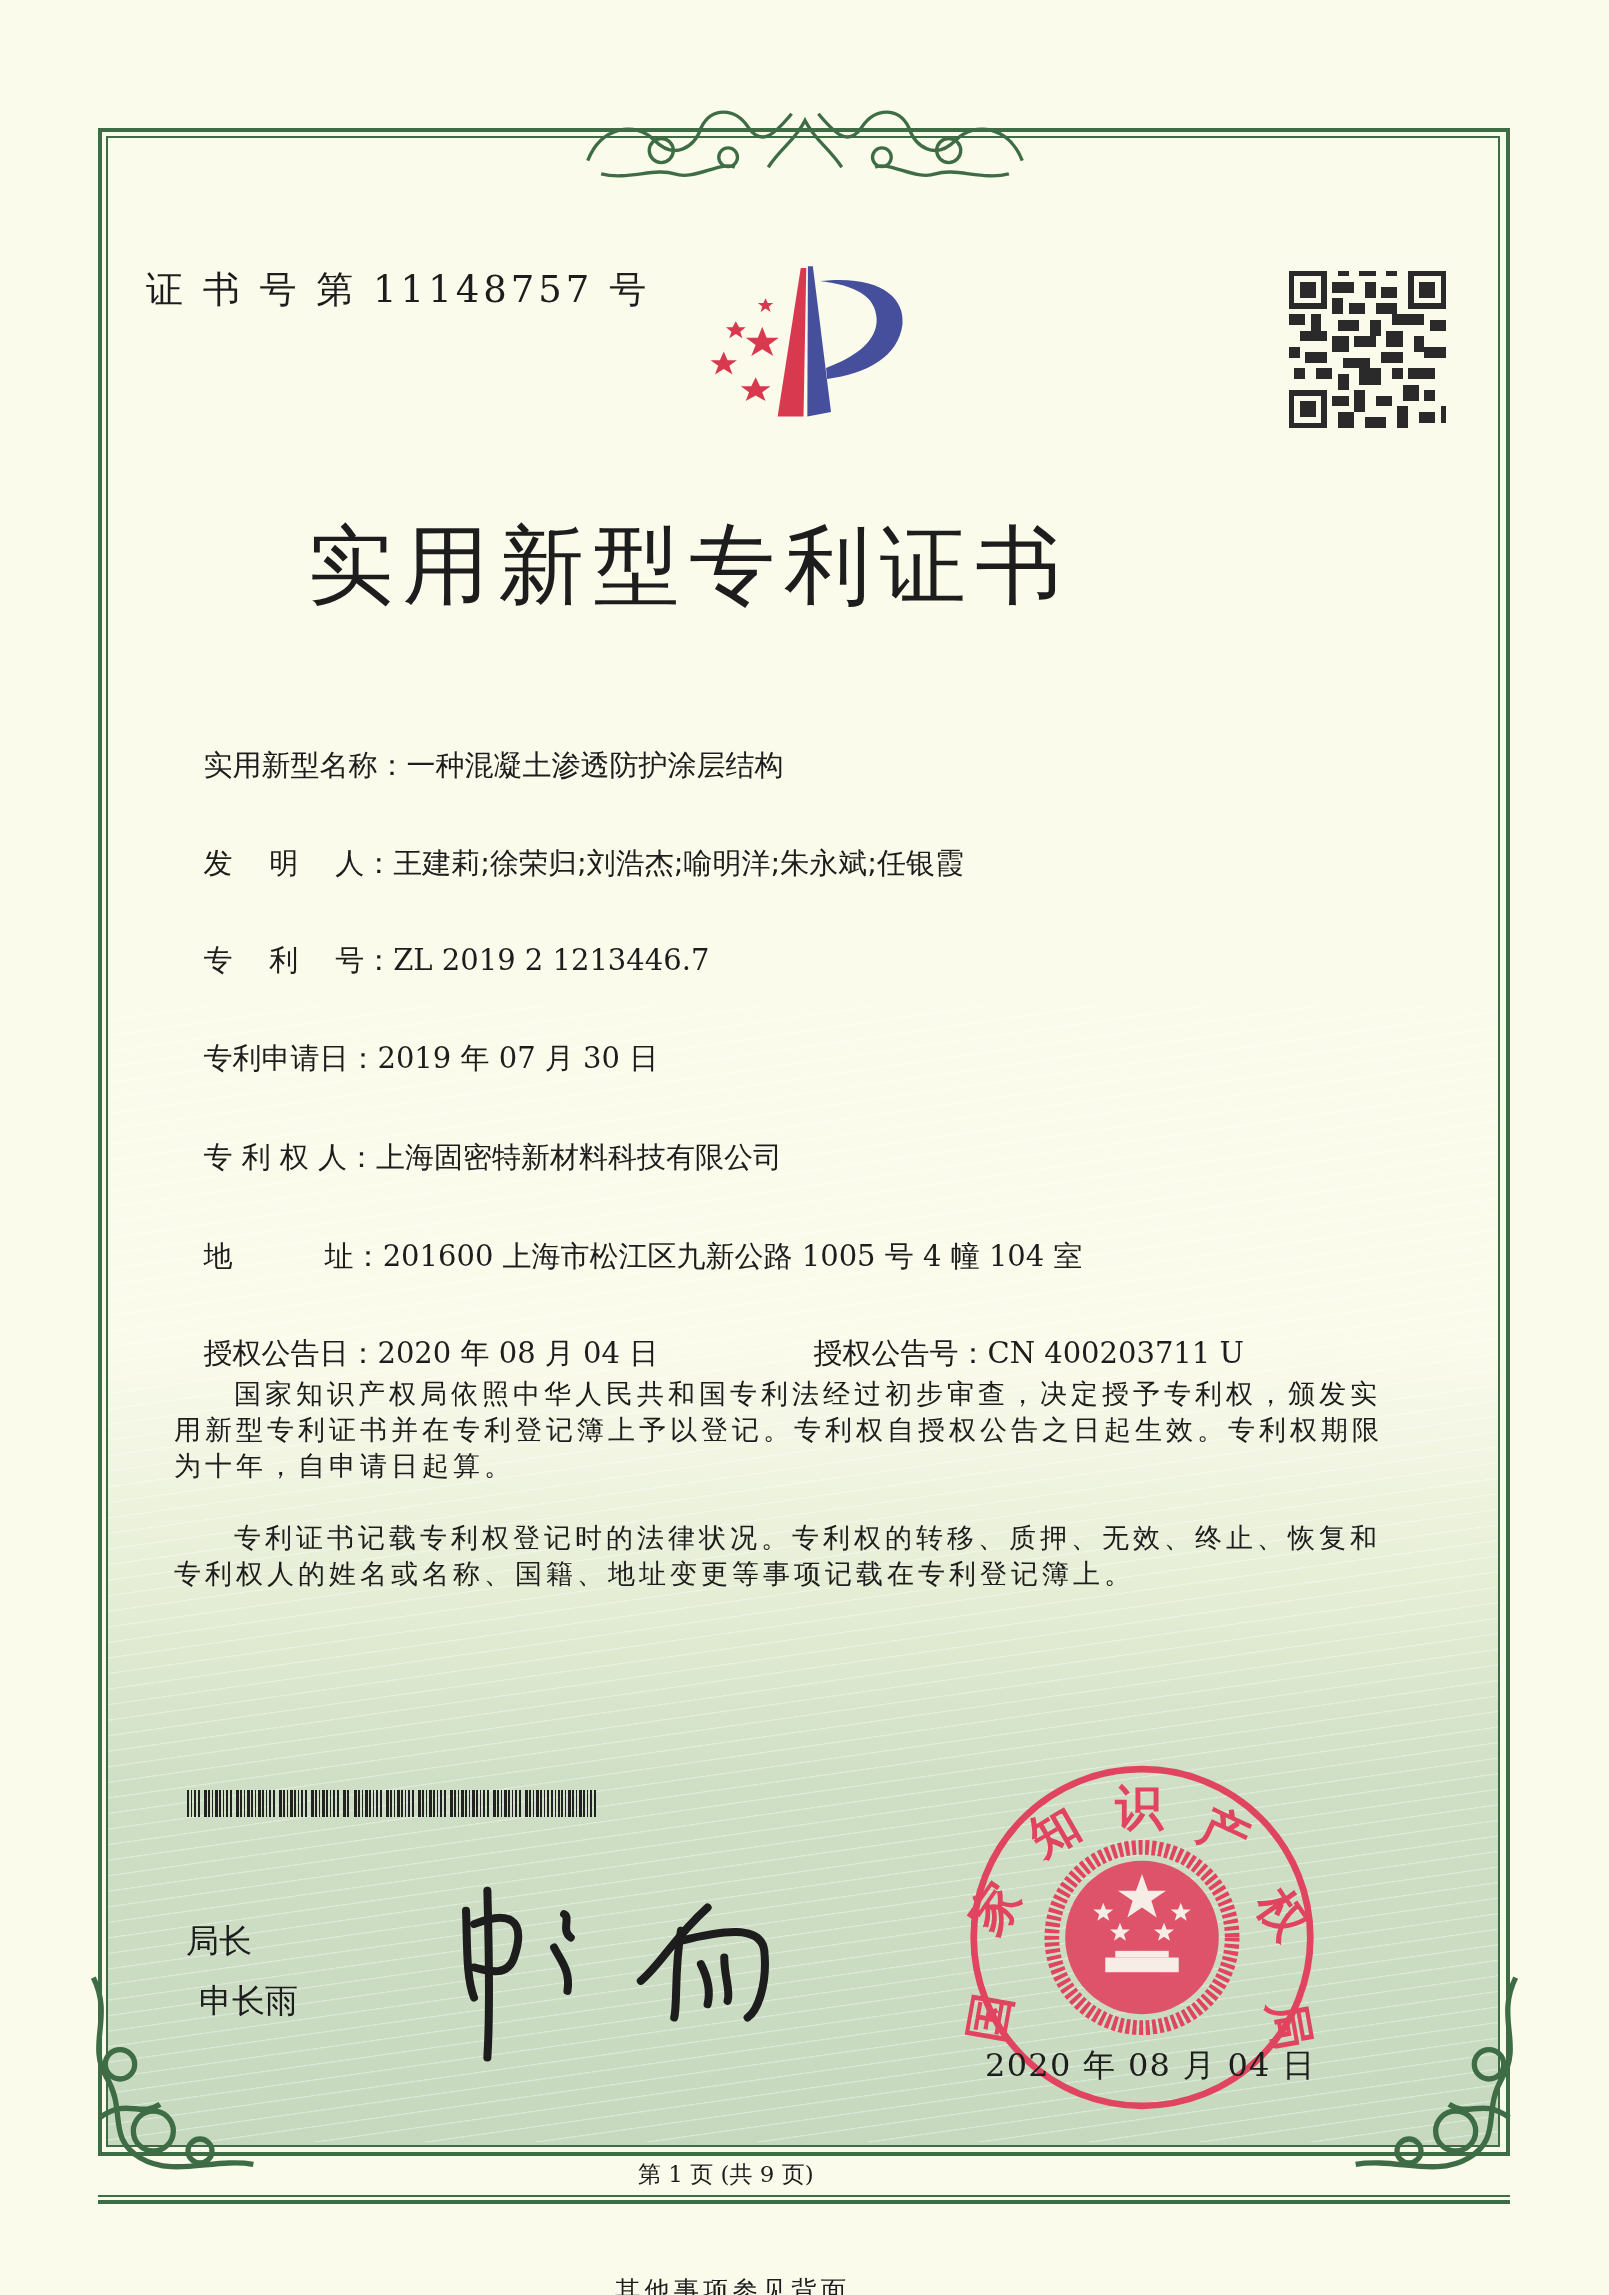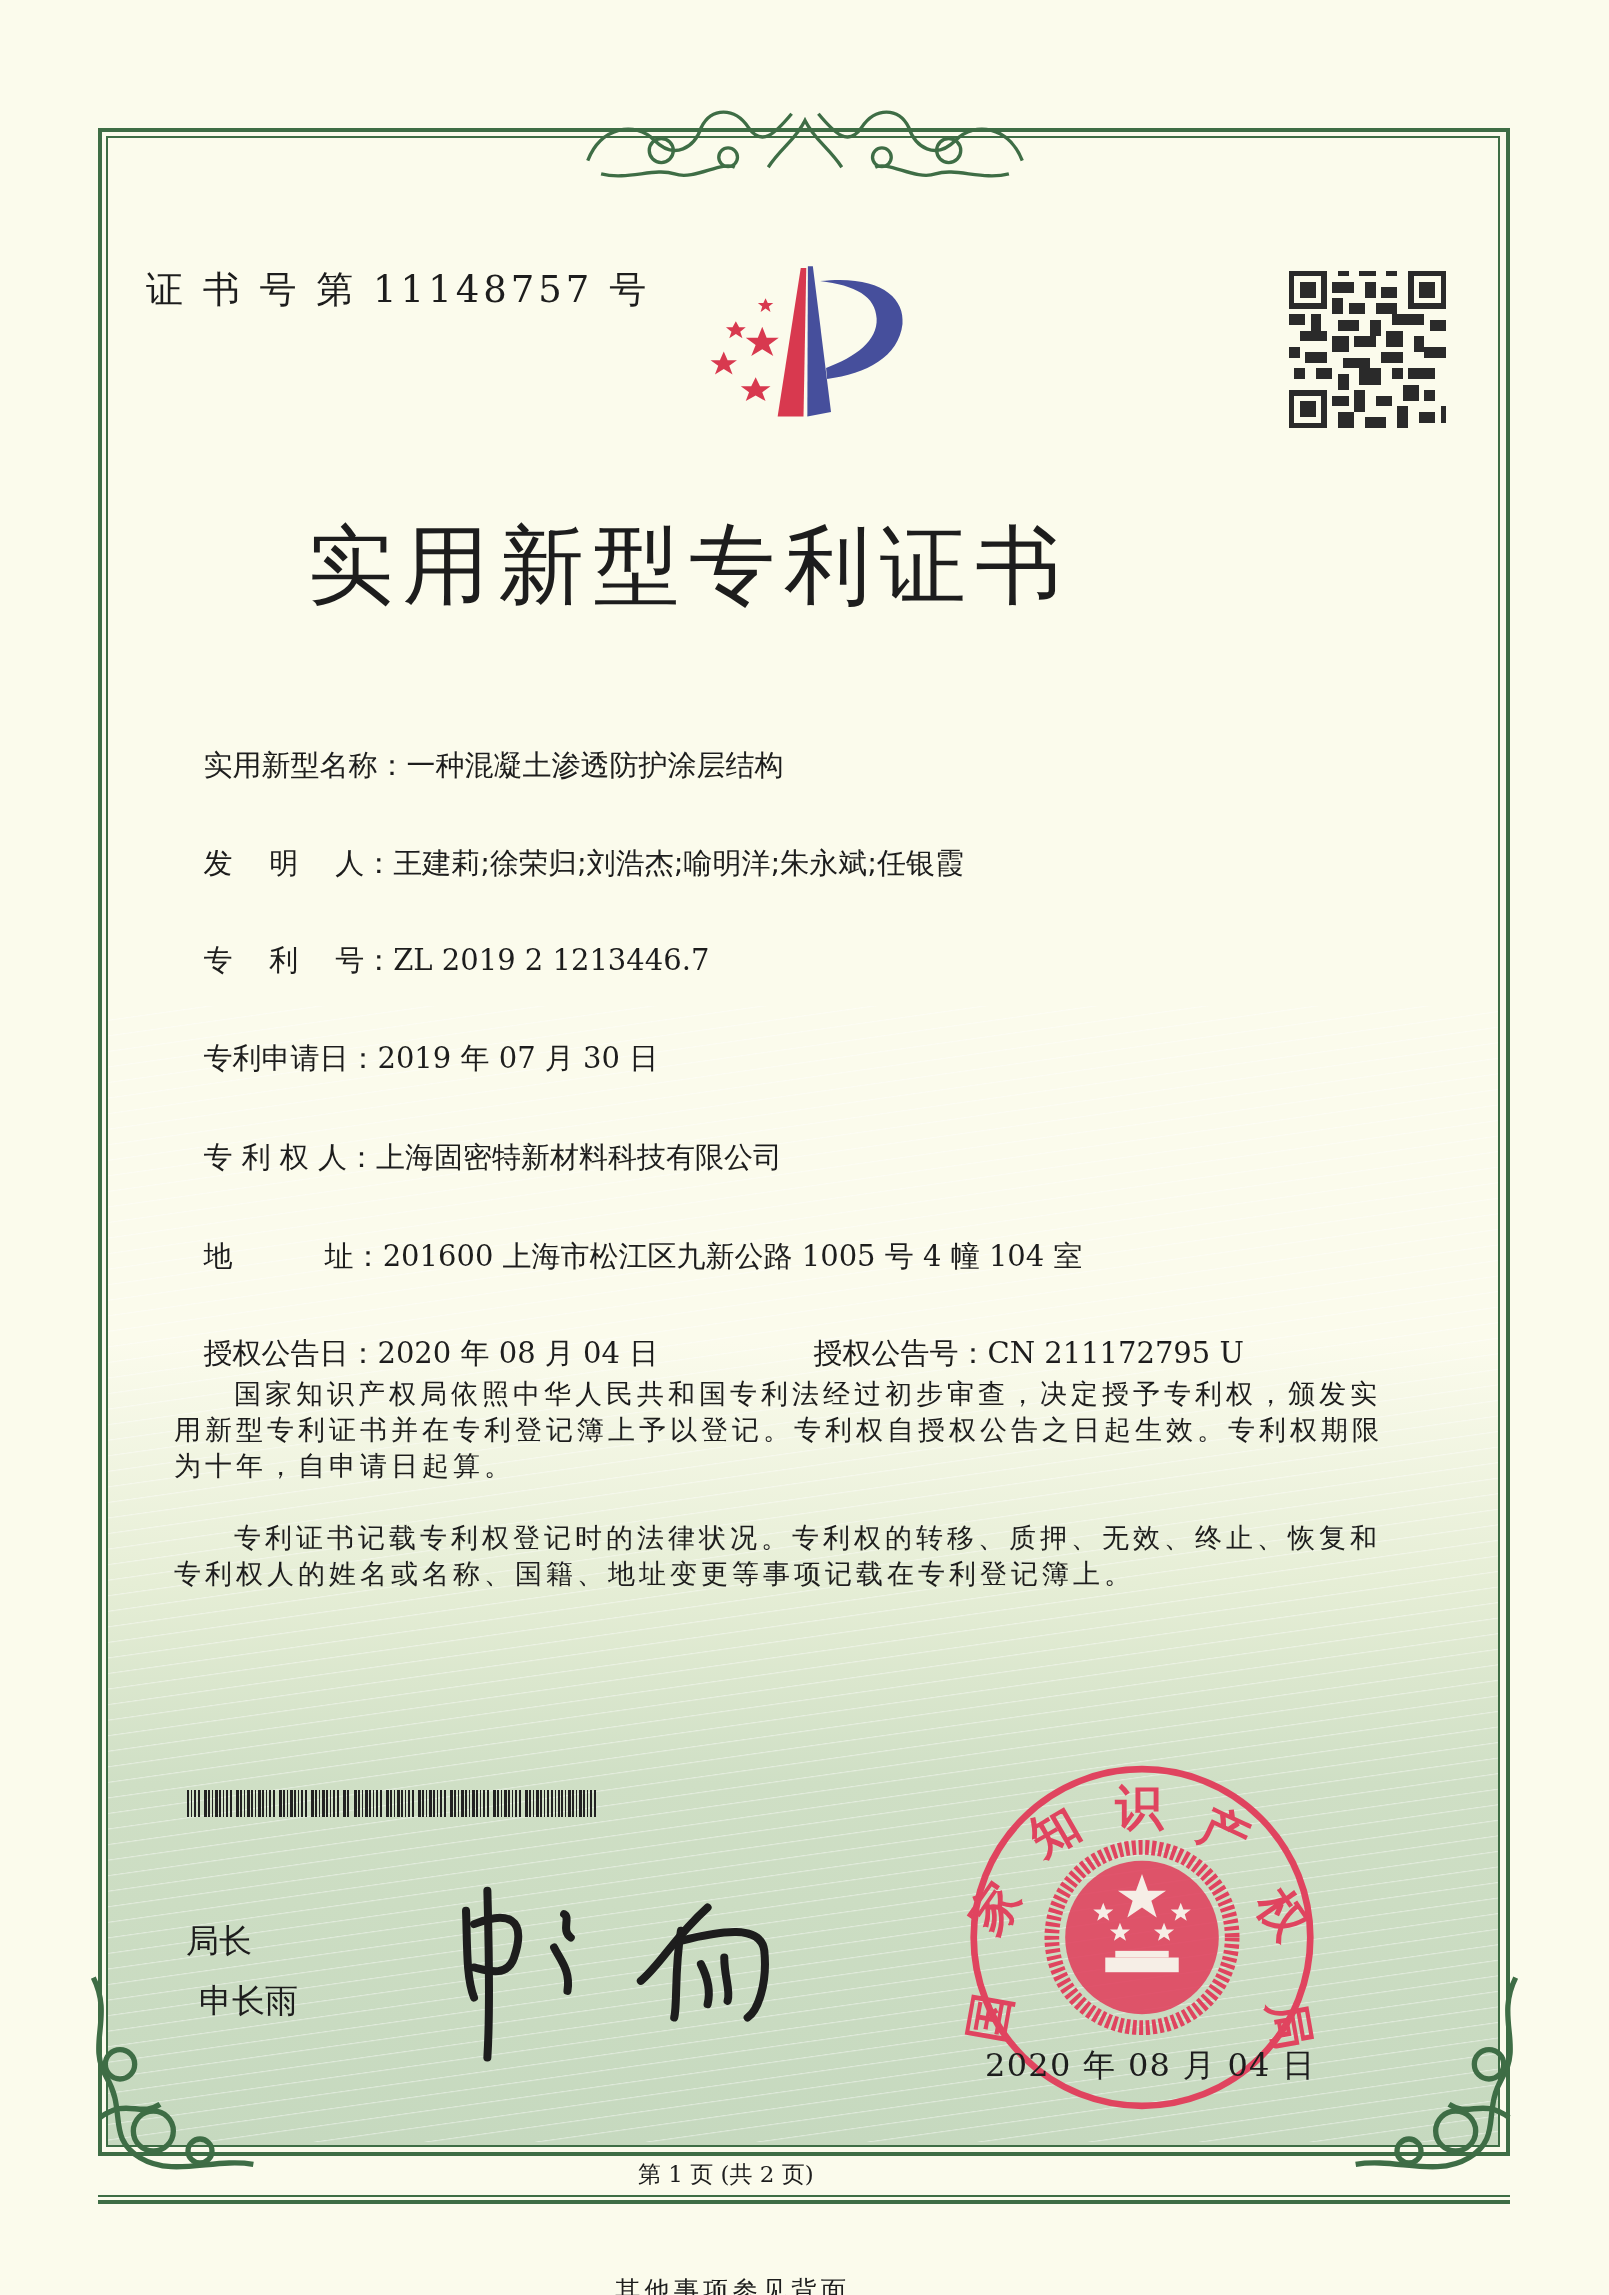--- a/index.html
+++ b/index.html
@@ -199,21 +199,21 @@
 <div class="field" style="top:1104px;">
   <span class="lbl">专 利 权 人：</span><span class="val">上海固密特新材料科技有限公司</span>
 </div>
 <div class="field" style="top:1203px; font-family:'DejaVu Serif','Liberation Serif',serif;">
   <span class="lbl">地          址：</span><span class="val">201600 上海市松江区九新公路 1005 号 4 幢 104 室</span>
 </div>
 <div class="field" style="top:1300px; font-family:'DejaVu Serif','Liberation Serif',serif;">
   <span class="lbl">授权公告日：</span><span class="val">2020 年 08 月 04 日</span>
 </div>
 <div class="field" style="top:1300px; left:795px; font-family:'DejaVu Serif','Liberation Serif',serif;">
-  <span class="lbl">授权公告号：</span><span class="val">CN 211172795 U</span>
+  <span class="lbl">授权公告号：</span><span class="val">CN 400203711 U</span>
 </div>
 
 <div class="para" style="top:1376px;">国家知识产权局依照中华人民共和国专利法经过初步审查，决定授予专利权，颁发实用新型专利证书并在专利登记簿上予以登记。专利权自授权公告之日起生效。专利权期限为十年，自申请日起算。</div>
 <div class="para" style="top:1520px;">专利证书记载专利权登记时的法律状况。专利权的转移、质押、无效、终止、恢复和专利权人的姓名或名称、国籍、地址变更等事项记载在专利登记簿上。</div>
 
 <div class="barcode"></div>
 
 <div class="director-title" style="top:1919px;">局长</div>
 <div class="director-name" style="top:1979px;margin-left:13px;">申长雨</div>
 
@@ -248,16 +248,16 @@
     <text x="60" y="270" transform="rotate(-55 60 270)">家</text>
     <text x="130" y="150" transform="rotate(-30 130 150)">知</text>
     <text x="240" y="100">识</text>
     <text x="360" y="120" transform="rotate(25 360 120)">产</text>
     <text x="450" y="220" transform="rotate(55 450 220)">权</text>
     <text x="470" y="370" transform="rotate(80 470 370)">局</text>
   </g>
 </svg>
 <div class="seal-date">2020 年 08 月 04 日</div>
 
-<div class="page-info">第 1 页 (共 2 页)</div>
+<div class="page-info">第 1 页 (共 9 页)</div>
 <div class="bottom-rule"></div>
 <div class="back-note">其他事项参见背面</div>
 
 
 </body></html>

